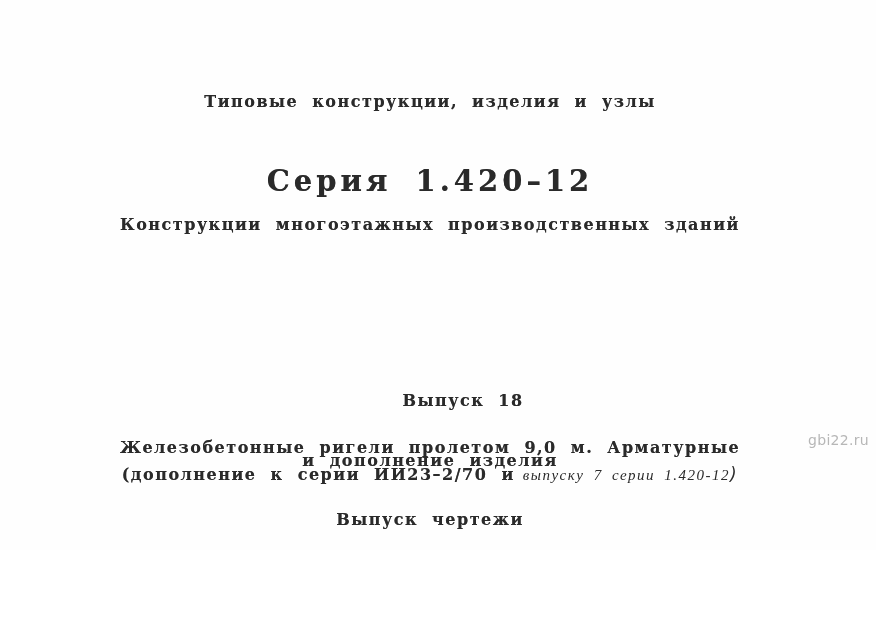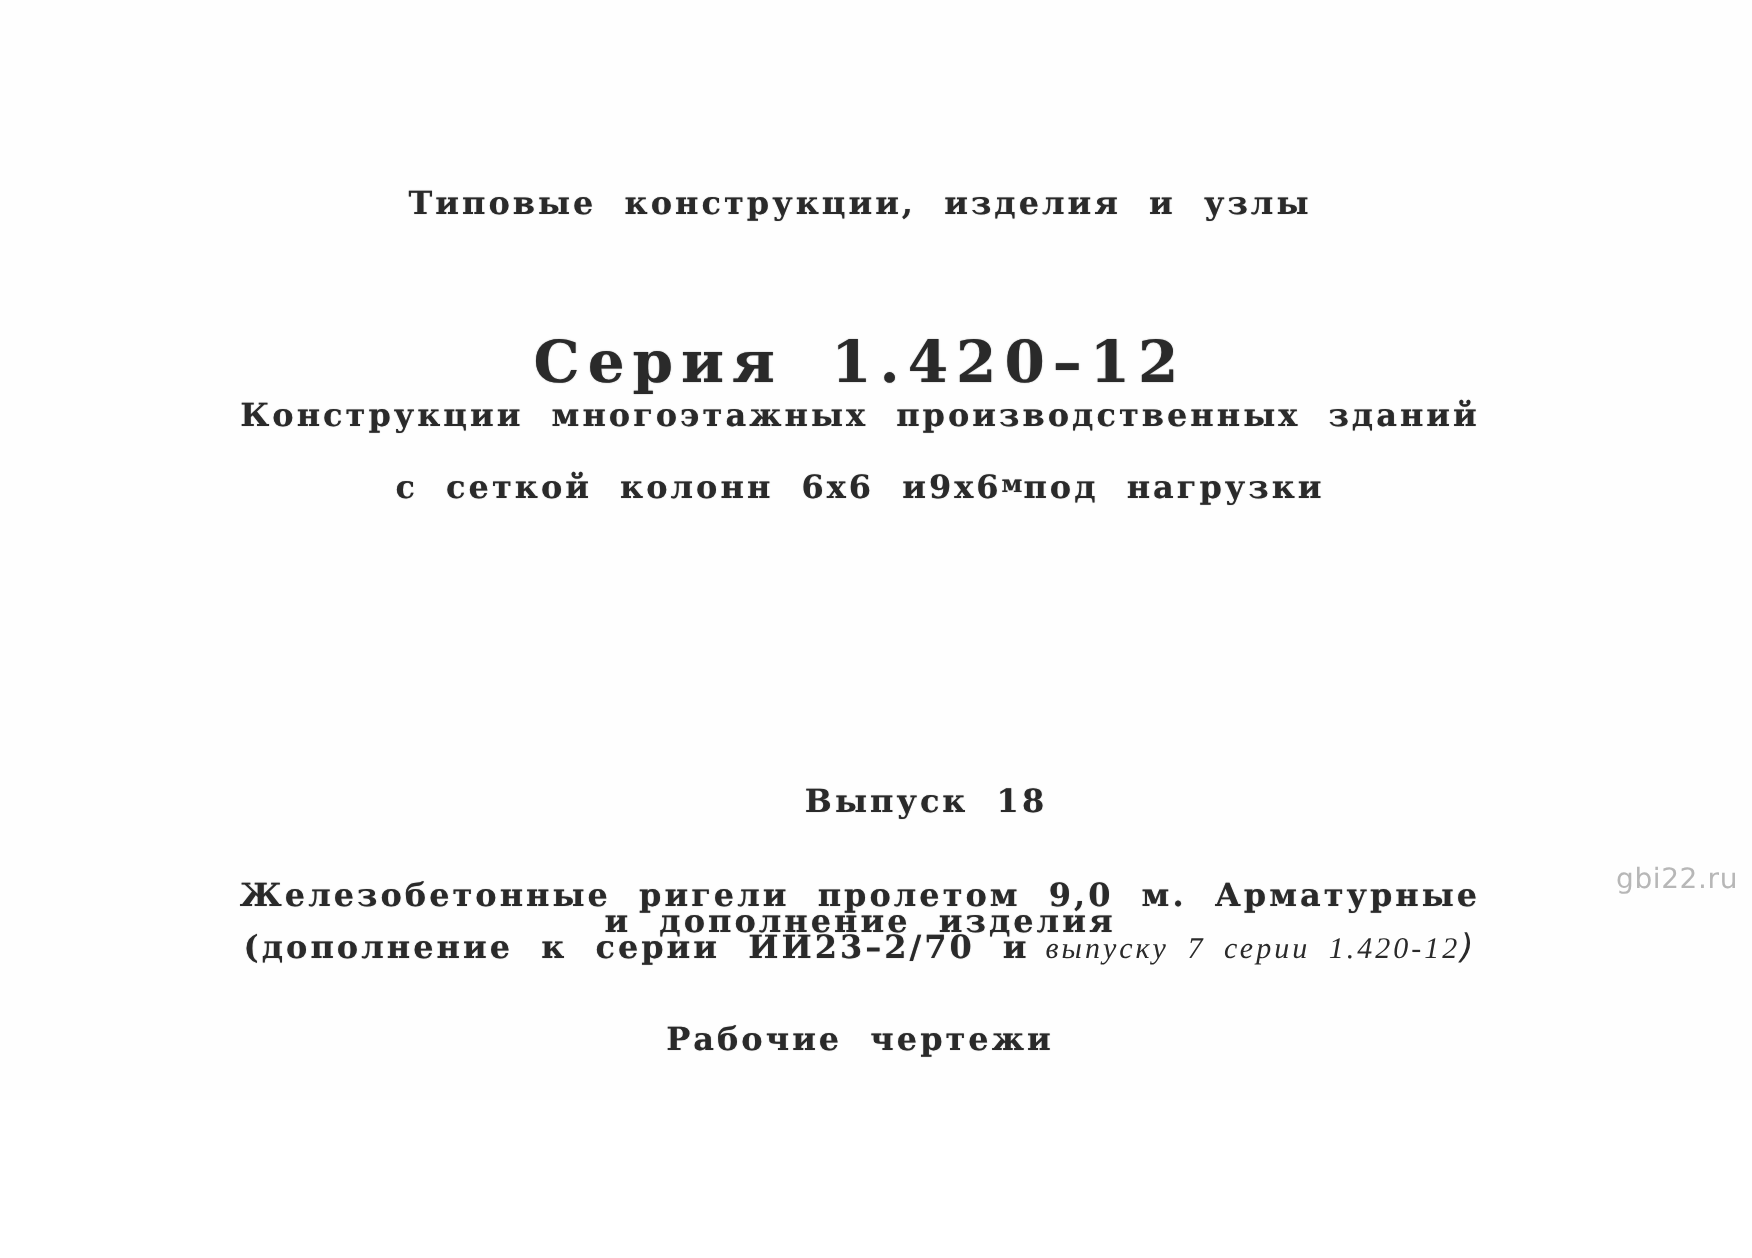--- a/index.html
+++ b/index.html
@@ -31,21 +31,21 @@
   }
   .header-line { top: 92px; }
   .series-line {
     top: 164px;
     font-size: 29px;
     font-weight: 700;
     letter-spacing: 4px;
     word-spacing: 10px;
     text-shadow: 0 0 0.6px rgba(40,40,40,0.6);
   }
-  .sub1 { top: 198px; }
+  .sub1 { top: 215px; }
   .sub2 { top: 234px; }
   .sub3 { top: 252px; }
   .unit-small {
     font-size: 12px;
     position: relative;
     top: -3px;
     letter-spacing: 0.5px;
   }
   .sup {
     font-size: 10px;
@@ -97,31 +97,30 @@
 <body>
 
 <div class="page">
 
   <div class="line tw header-line">Типовые конструкции, изделия и узлы</div>
 
   <div class="line series-line">Серия 1.420–12</div>
 
   <div class="line tw sub1">Конструкции многоэтажных производственных зданий</div>
 
-  <div class="line tw sub2"><span>с сеткой колонн 6х6 и9х6</span><span class="unit-small">м</span><span>под нагрузки</span></div>
 
 
   <div class="line tw issue-line">Выпуск 18</div>
 
   <div class="line tw main1">Железобетонные ригели пролетом 9,0 м. Арматурные</div>
 
   <div class="line tw main2">и дополнение изделия</div>
 
   <div class="line tw main3"><span>(дополнение к серии ИИ23–2/70 и</span><span class="inserted">выпуску 7 серии 1.420-12</span><span class="suffix-paren">)</span></div>
 
-  <div class="line tw doctype-line">Рабочие чертежи</div>
+  <div class="line tw doctype-line">Выпуск чертежи</div>
 
   <div class="watermark">gbi22.ru</div>
 
   <div class="scan-dash d1"></div>
   <div class="scan-dash d2"></div>
 
 </div>
 
 </body></html>

